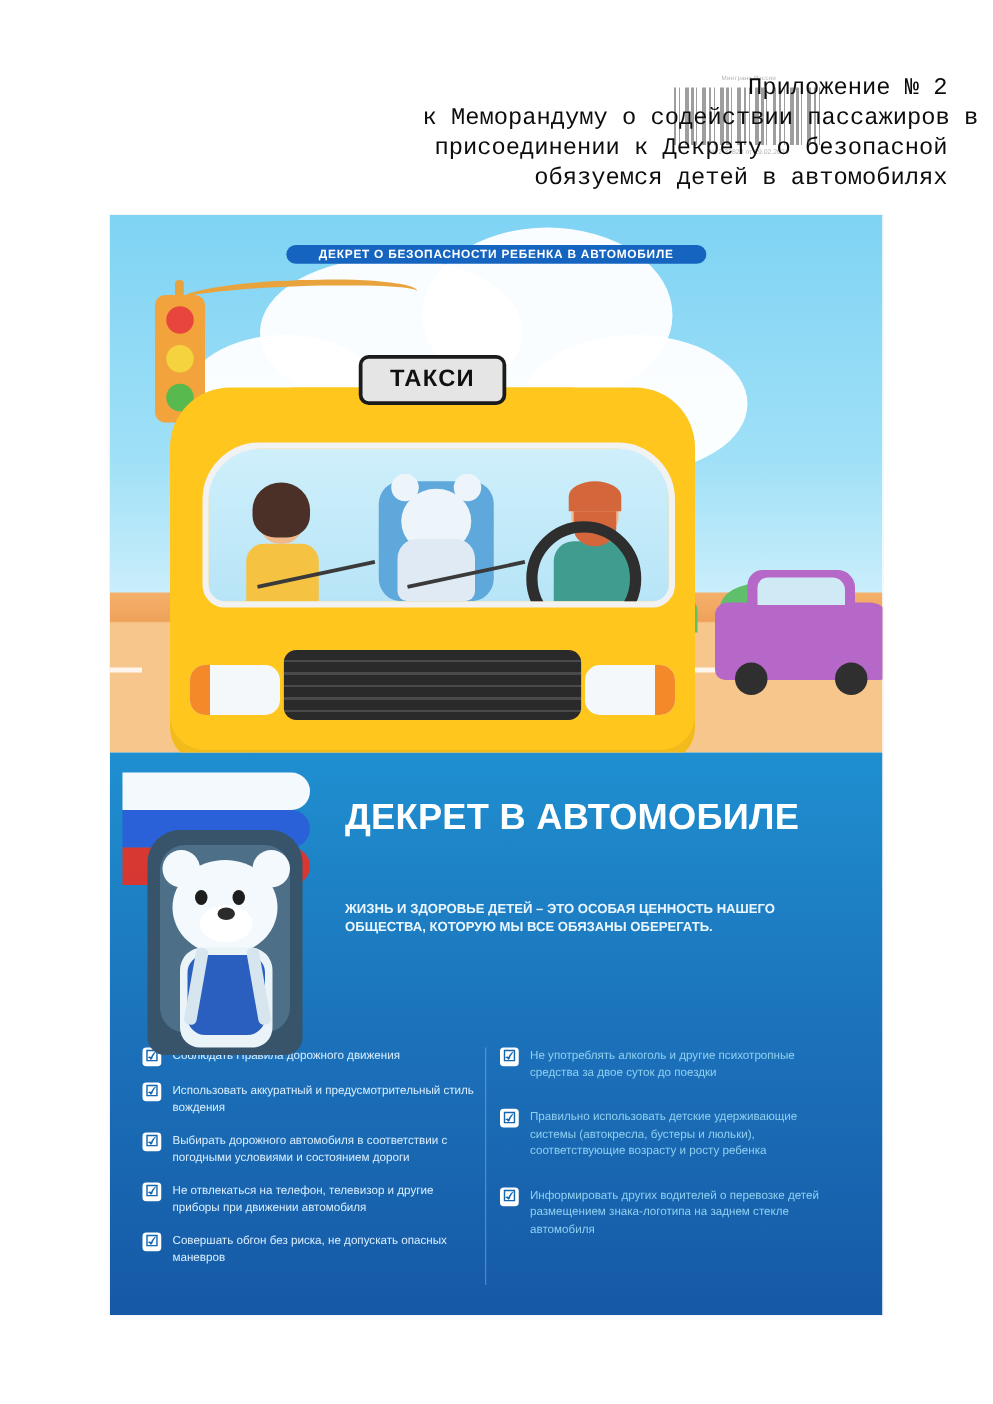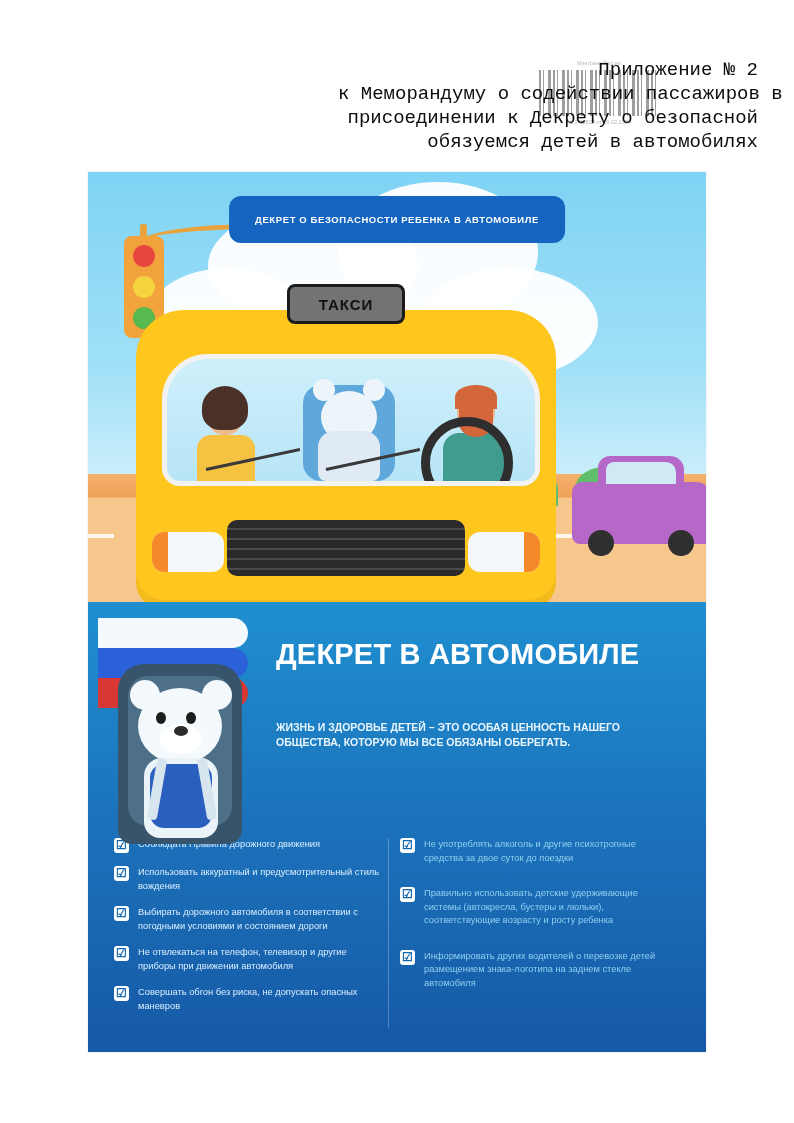--- a/index.html
+++ b/index.html
@@ -113,21 +113,21 @@
     position: absolute;
     left: 50%;
     transform: translateX(-50%);
     top: 24px;
     background: #1565c0;
     color: #fff;
     font-family: "Liberation Sans", sans-serif;
     font-size: 9.5px;
     font-weight: bold;
     letter-spacing: .6px;
-    padding: 18px 26px;
+    padding: 2px 26px;
     border-radius: 12px;
     white-space: nowrap;
     z-index: 6;
   }
 
   
   .tl-pole {
     position: absolute; left: 52px; top: 52px; width: 7px; height: 200px;
     background: #e8a33d; border-radius: 3px; z-index: 5;
   }
@@ -199,24 +199,24 @@
     z-index: 7;
     box-shadow: inset 0 -10px 0 rgba(0,0,0,.05);
   }
   .taxi-roof {
     position: absolute; left: 60px; top: 0; width: 300px; height: 40px;
     background: #ffc61e; border-radius: 40px 40px 0 0;
   }
   .taxi-sign {
     position: absolute; left: 50%; transform: translateX(-50%);
     top: -26px; width: 112px; height: 34px;
-    background: #737373; border: 3px solid #1b1b1b; border-radius: 8px;
+    background: #e5e5e5; border: 3px solid #1b1b1b; border-radius: 8px;
     display: flex; align-items: center; justify-content: center;
     font-family: "Liberation Sans", sans-serif; font-weight: bold;
-    font-size: 15px; color: #111; letter-spacing: 1px;
+    font-size: 19px; color: #111; letter-spacing: 1px;
   }
   .windshield {
     position: absolute; left: 26px; top: 44px;
     width: 368px; height: 122px;
     background: linear-gradient(180deg,#cfeffb 0%, #b7e5f7 100%);
     border: 5px solid #f2f2f2;
     border-radius: 46px 46px 18px 18px;
     overflow: hidden;
   }
   .wiper {

